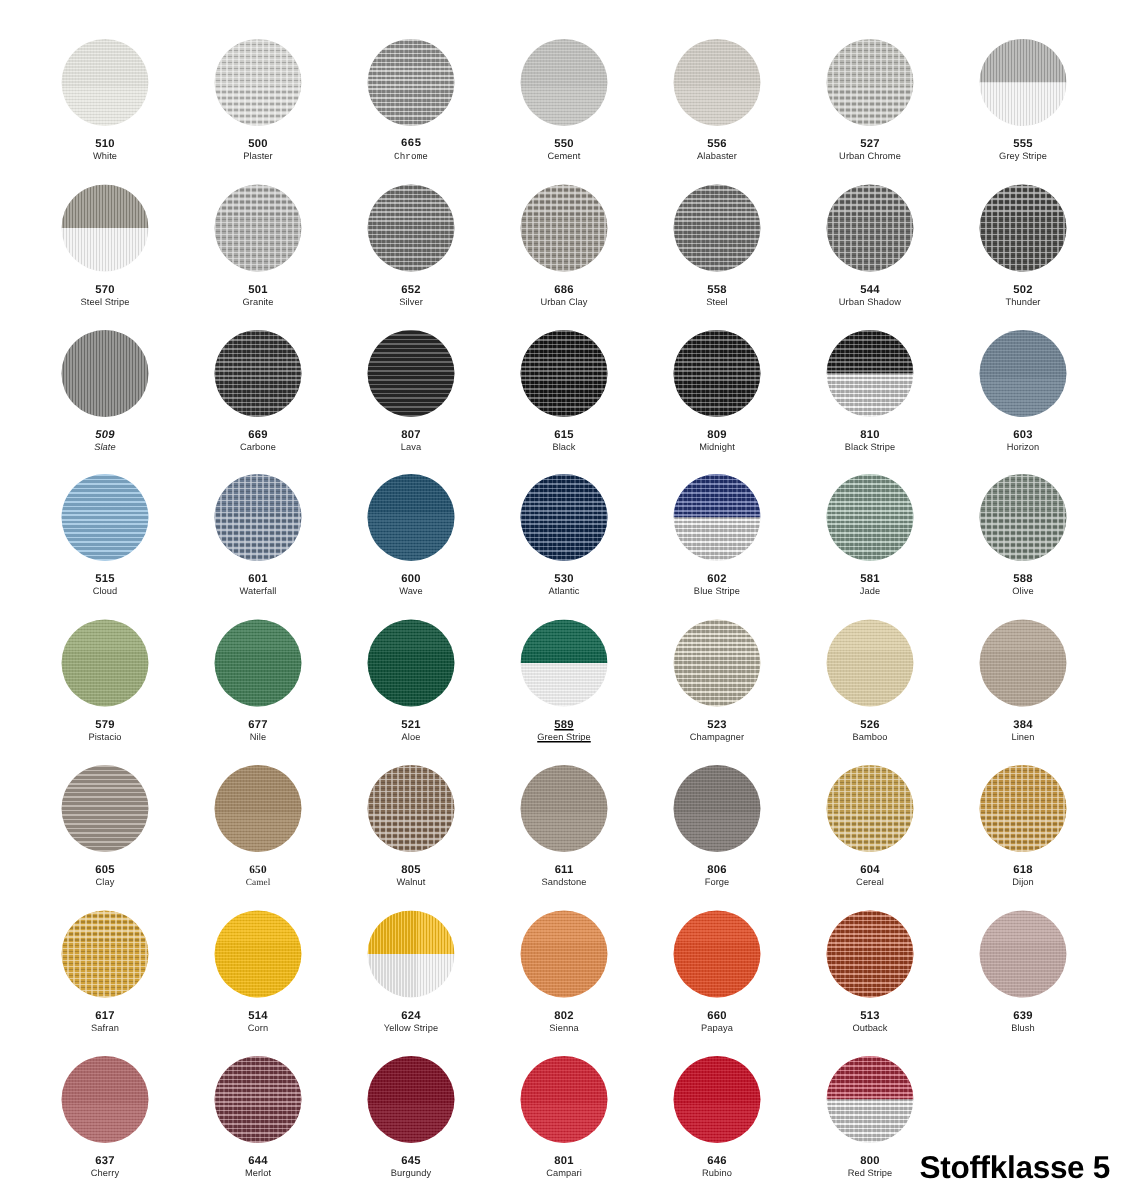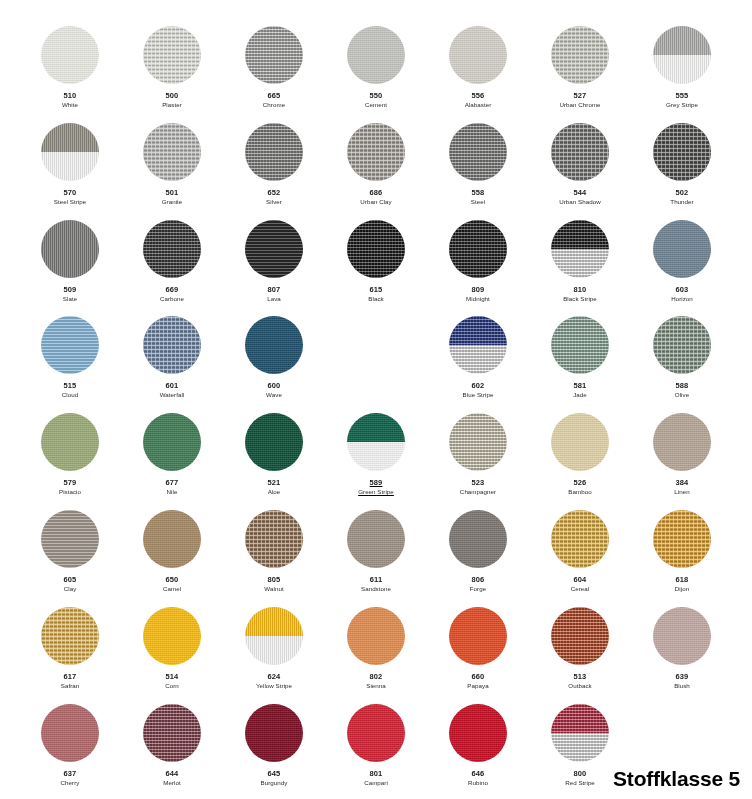--- a/index.html
+++ b/index.html
@@ -173,21 +173,21 @@
         <div class="swatch-code">510</div>
         <div class="swatch-name">White</div>
       </div>
       <div class="swatch-cell" style="left: 121px; top: 26px;">
         <div class="swatch-disc tex-grid" style="background: rgb(217, 217, 214);">
           <div class="weave"></div>
         </div>
         <div class="swatch-code">500</div>
         <div class="swatch-name">Plaster</div>
       </div>
-      <div class="swatch-cell" style="left: 223px; top: 26px;">
+      <div class="swatch-cell" style="left: 223px; top: 26px; font-family: Liberation Mono, monospace;">
         <div class="swatch-disc tex-coarse" style="background: rgb(184, 184, 182);">
           <div class="weave"></div>
         </div>
         <div class="swatch-code">665</div>
         <div class="swatch-name">Chrome</div>
       </div>
       <div class="swatch-cell" style="left: 325px; top: 26px;">
         <div class="swatch-disc tex-fine" style="background: rgb(197, 197, 194);">
           <div class="weave"></div>
         </div>
@@ -261,21 +261,21 @@
         <div class="swatch-code">544</div>
         <div class="swatch-name">Urban Shadow</div>
       </div>
       <div class="swatch-cell" style="left: 631px; top: 122.8px;">
         <div class="swatch-disc tex-grid" style="background: rgb(78, 78, 76);">
           <div class="weave"></div>
         </div>
         <div class="swatch-code">502</div>
         <div class="swatch-name">Thunder</div>
       </div>
-      <div class="swatch-cell" style="left: 19px; top: 219.6px;">
+      <div class="swatch-cell" style="left: 19px; top: 219.6px; font-style: italic;">
         <div class="swatch-disc tex-vert" style="background: rgb(118, 118, 116);">
           <div class="weave"></div>
         </div>
         <div class="swatch-code">509</div>
         <div class="swatch-name">Slate</div>
       </div>
       <div class="swatch-cell" style="left: 121px; top: 219.6px;">
         <div class="swatch-disc tex-coarse" style="background: rgb(63, 63, 63);">
           <div class="weave"></div>
         </div>
@@ -333,20 +333,27 @@
         <div class="swatch-code">601</div>
         <div class="swatch-name">Waterfall</div>
       </div>
       <div class="swatch-cell" style="left: 223px; top: 316.4px;">
         <div class="swatch-disc tex-fine" style="background: rgb(31, 79, 107);">
           <div class="weave"></div>
         </div>
         <div class="swatch-code">600</div>
         <div class="swatch-name">Wave</div>
       </div>
+      <div class="swatch-cell" style="left: 325px; top: 316.4px;">
+        <div class="swatch-disc tex-coarse" style="background: rgb(18, 48, 92);">
+          <div class="weave"></div>
+        </div>
+        <div class="swatch-code">530</div>
+        <div class="swatch-name">Atlantic</div>
+      </div>
       <div class="swatch-cell" style="left: 427px; top: 316.4px;">
         <div class="swatch-disc tex-coarse" style="background: rgb(242, 242, 242);">
           <div class="half-top" style="background: rgb(44, 63, 143);"></div>
           <div class="half-bottom" style="background: rgb(242, 242, 242);"></div>
           <div class="weave"></div>
         </div>
         <div class="swatch-code">602</div>
         <div class="swatch-name">Blue Stripe</div>
       </div>
       <div class="swatch-cell" style="left: 529px; top: 316.4px;">
@@ -414,21 +421,21 @@
         <div class="swatch-code">384</div>
         <div class="swatch-name">Linen</div>
       </div>
       <div class="swatch-cell" style="left: 19px; top: 510px;">
         <div class="swatch-disc tex-horiz" style="background: rgb(168, 157, 146);">
           <div class="weave"></div>
         </div>
         <div class="swatch-code">605</div>
         <div class="swatch-name">Clay</div>
       </div>
-      <div class="swatch-cell" style="left: 121px; top: 510px;">
+      <div class="swatch-cell" style="left: 121px; top: 510px; font-family: Liberation Serif, serif;">
         <div class="swatch-disc tex-fine" style="background: rgb(164, 137, 102);">
           <div class="weave"></div>
         </div>
         <div class="swatch-code">650</div>
         <div class="swatch-name">Camel</div>
       </div>
       <div class="swatch-cell" style="left: 223px; top: 510px;">
         <div class="swatch-disc tex-grid" style="background: rgb(138, 113, 91);">
           <div class="weave"></div>
         </div>

